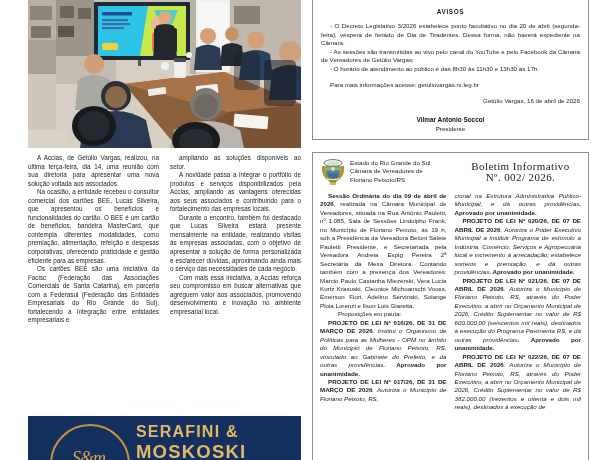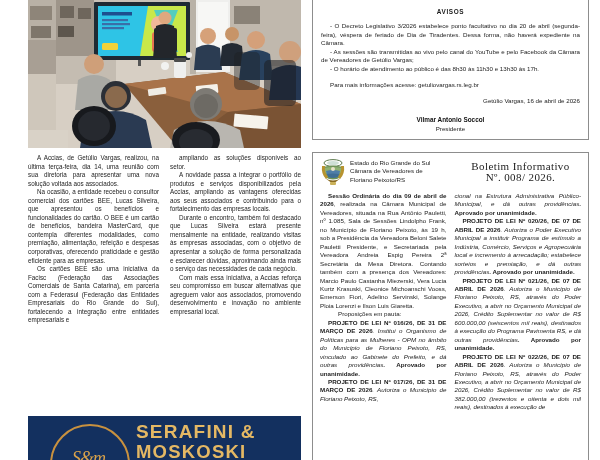--- a/index.html
+++ b/index.html
@@ -43,21 +43,21 @@
   }
   .ad .monogram{
     position:absolute;left:44px;top:32px;
     font-family:"Liberation Serif",serif;font-style:italic;
     font-size:18px;color:#d9a24a;letter-spacing:-1px;
   }
   .ad .adtext{
     position:absolute;left:108px;top:6px;width:170px;
   }
   .ad .line1{
-    font-size:19px;font-weight:bold;letter-spacing:1.2px;
+    font-size:16px;font-weight:bold;letter-spacing:1.2px;
     color:#e4b864;line-height:20px;white-space:nowrap;
   }
   .ad .line2{
     font-size:18.5px;font-weight:bold;letter-spacing:1.2px;
     color:#e4b864;line-height:20px;white-space:nowrap;
   }
 
   
   .right-col{position:absolute;left:303px;top:0;width:297px;height:460px;}
 
@@ -310,21 +310,21 @@
             <circle cx="13" cy="11" r="2" fill="#e8e2c8"></circle>
           </svg>
         </div>
         <div class="bol-head-txt">
           <div>Estado do Rio Grande do Sul</div>
           <div>Câmara de Vereadores de</div>
           <div>Floriano Peixoto/RS</div>
         </div>
         <div class="bol-head-num">
           <div>Boletim Informativo</div>
-          <div>Nº. 008/ 2026.</div>
+          <div>Nº. 002/ 2026.</div>
         </div>
       </div>
 
       <div class="bol-cols">
         <div class="bol-col">
           <p><b>Sessão Ordinária do dia 09 de abril de 2026</b><span>, realizada na Câmara Municipal de Vereadores, situada na Rua Antônio Pauletti, nº 1.085, Sala de Sessões Lindolpho Frank, no Município de Floriano Peixoto, às 19 h, sob a Presidência da Vereadora Beloni Salete Pauletti Presidente, e Secretariada pela Vereadora Andreia Espig Pereira 2ª Secretária da Mesa Diretora. Contando também com a presença dos Vereadores: Marcio Paulo Castanha Miezerski, Vera Lucia Kurtz Krasuski, Cleonice Michoanschi Vooss, Emerson Fiori, Adelino Servinski, Solange Ploia Lorenzi e Ilson Luis Giaretta.</span></p>
           <p class="ctr">Proposições em pauta:</p>
           <p><b>PROJETO DE LEI Nº 016/26, DE 31 DE MARÇO DE 2026</b><i>. Institui o Organismo de Políticas para as Mulheres - OPM no âmbito do Município de Floriano Peixoto, RS, vinculado ao Gabinete do Prefeito, e dá outras providências</i><b>. Aprovado por unanimidade.</b></p>
           <p><b>PROJETO DE LEI Nº 017/26, DE 31 DE MARÇO DE 2026</b><i>. Autoriza o Município de Floriano Peixoto, RS,</i></p>
         </div>

